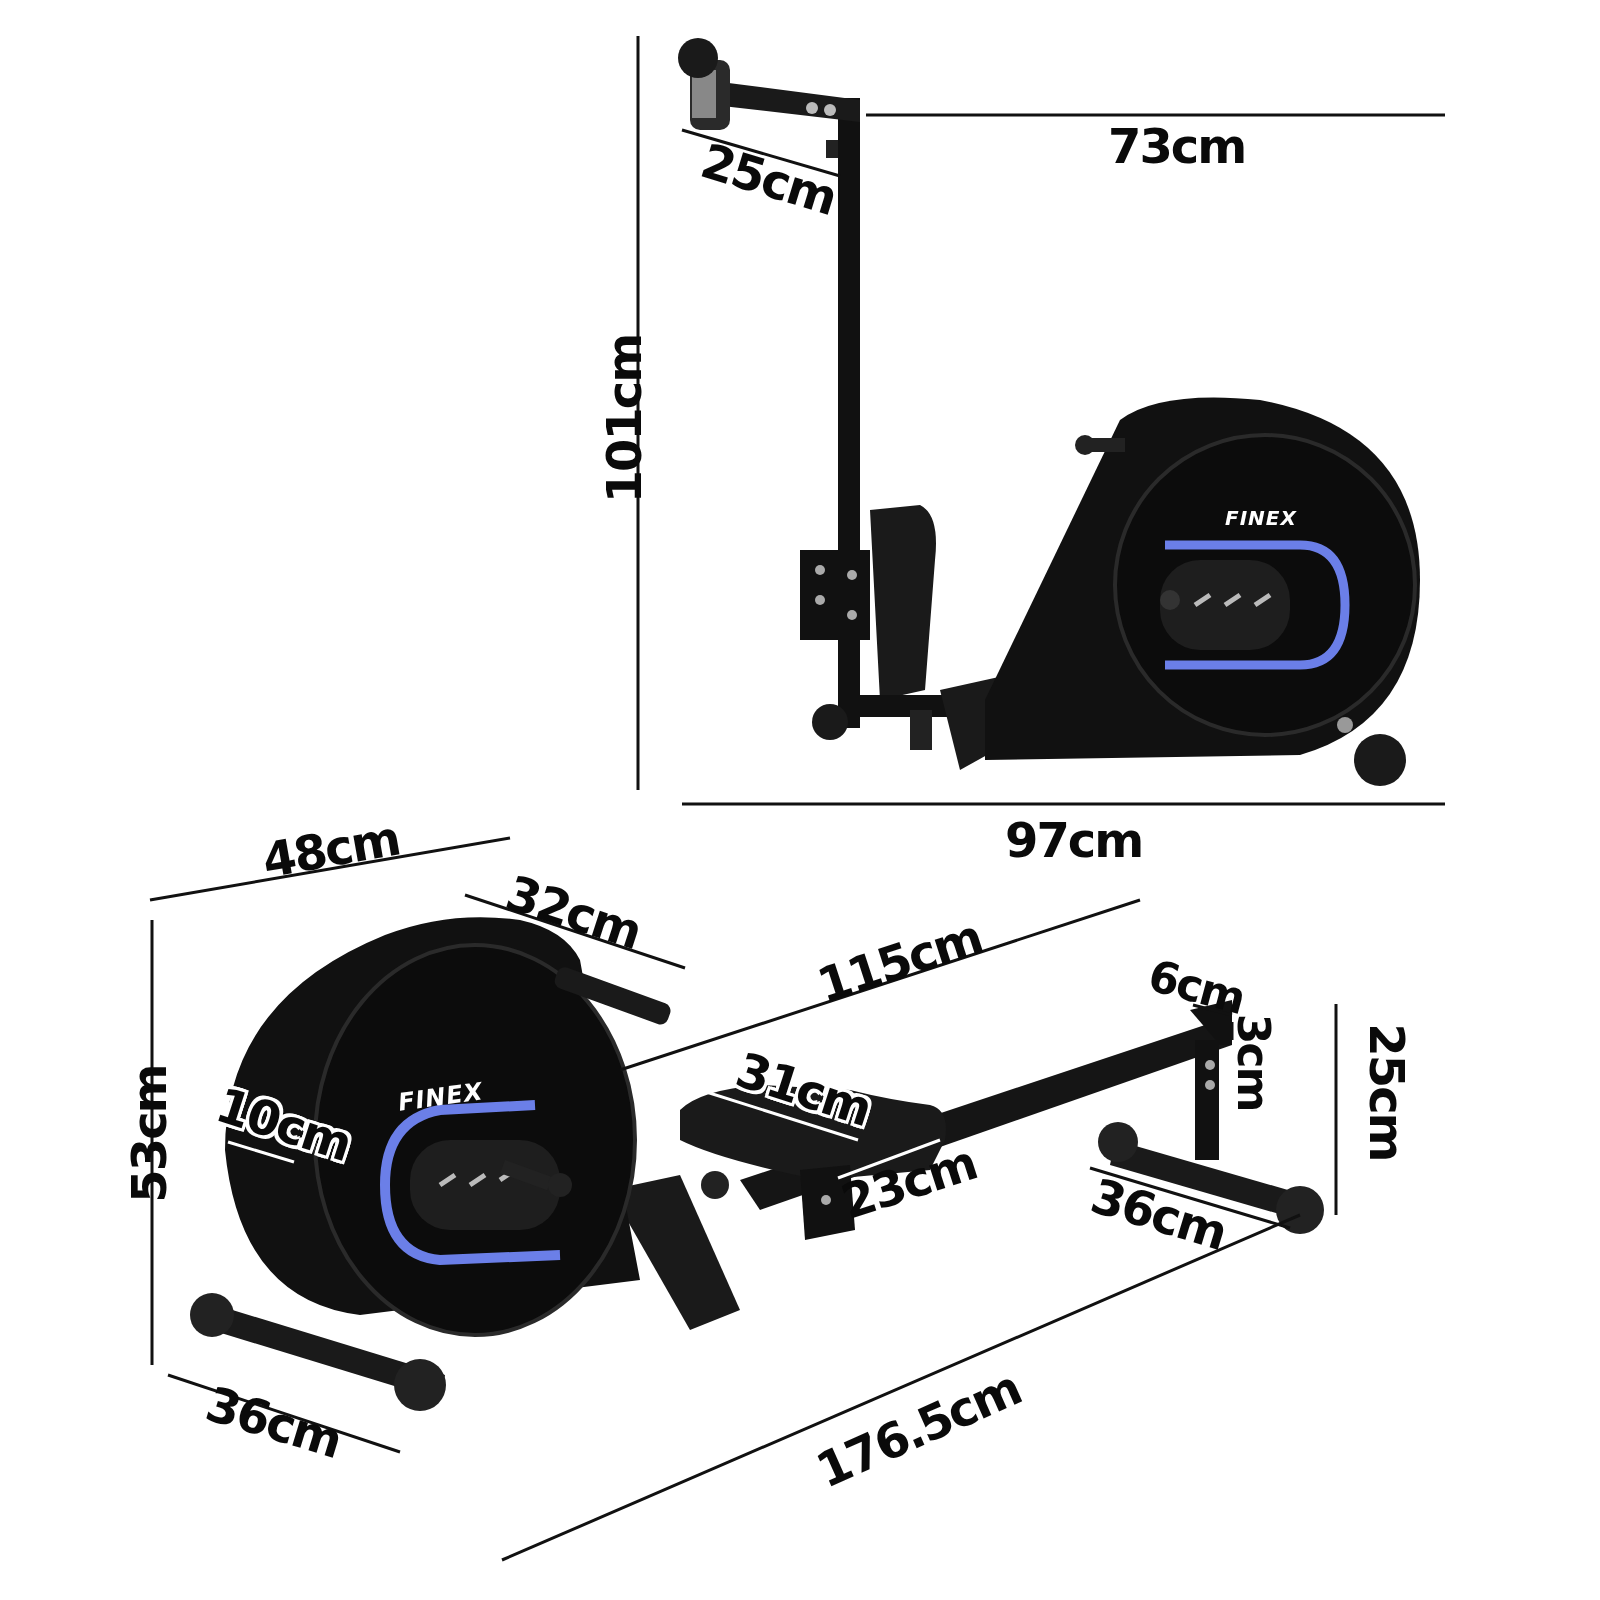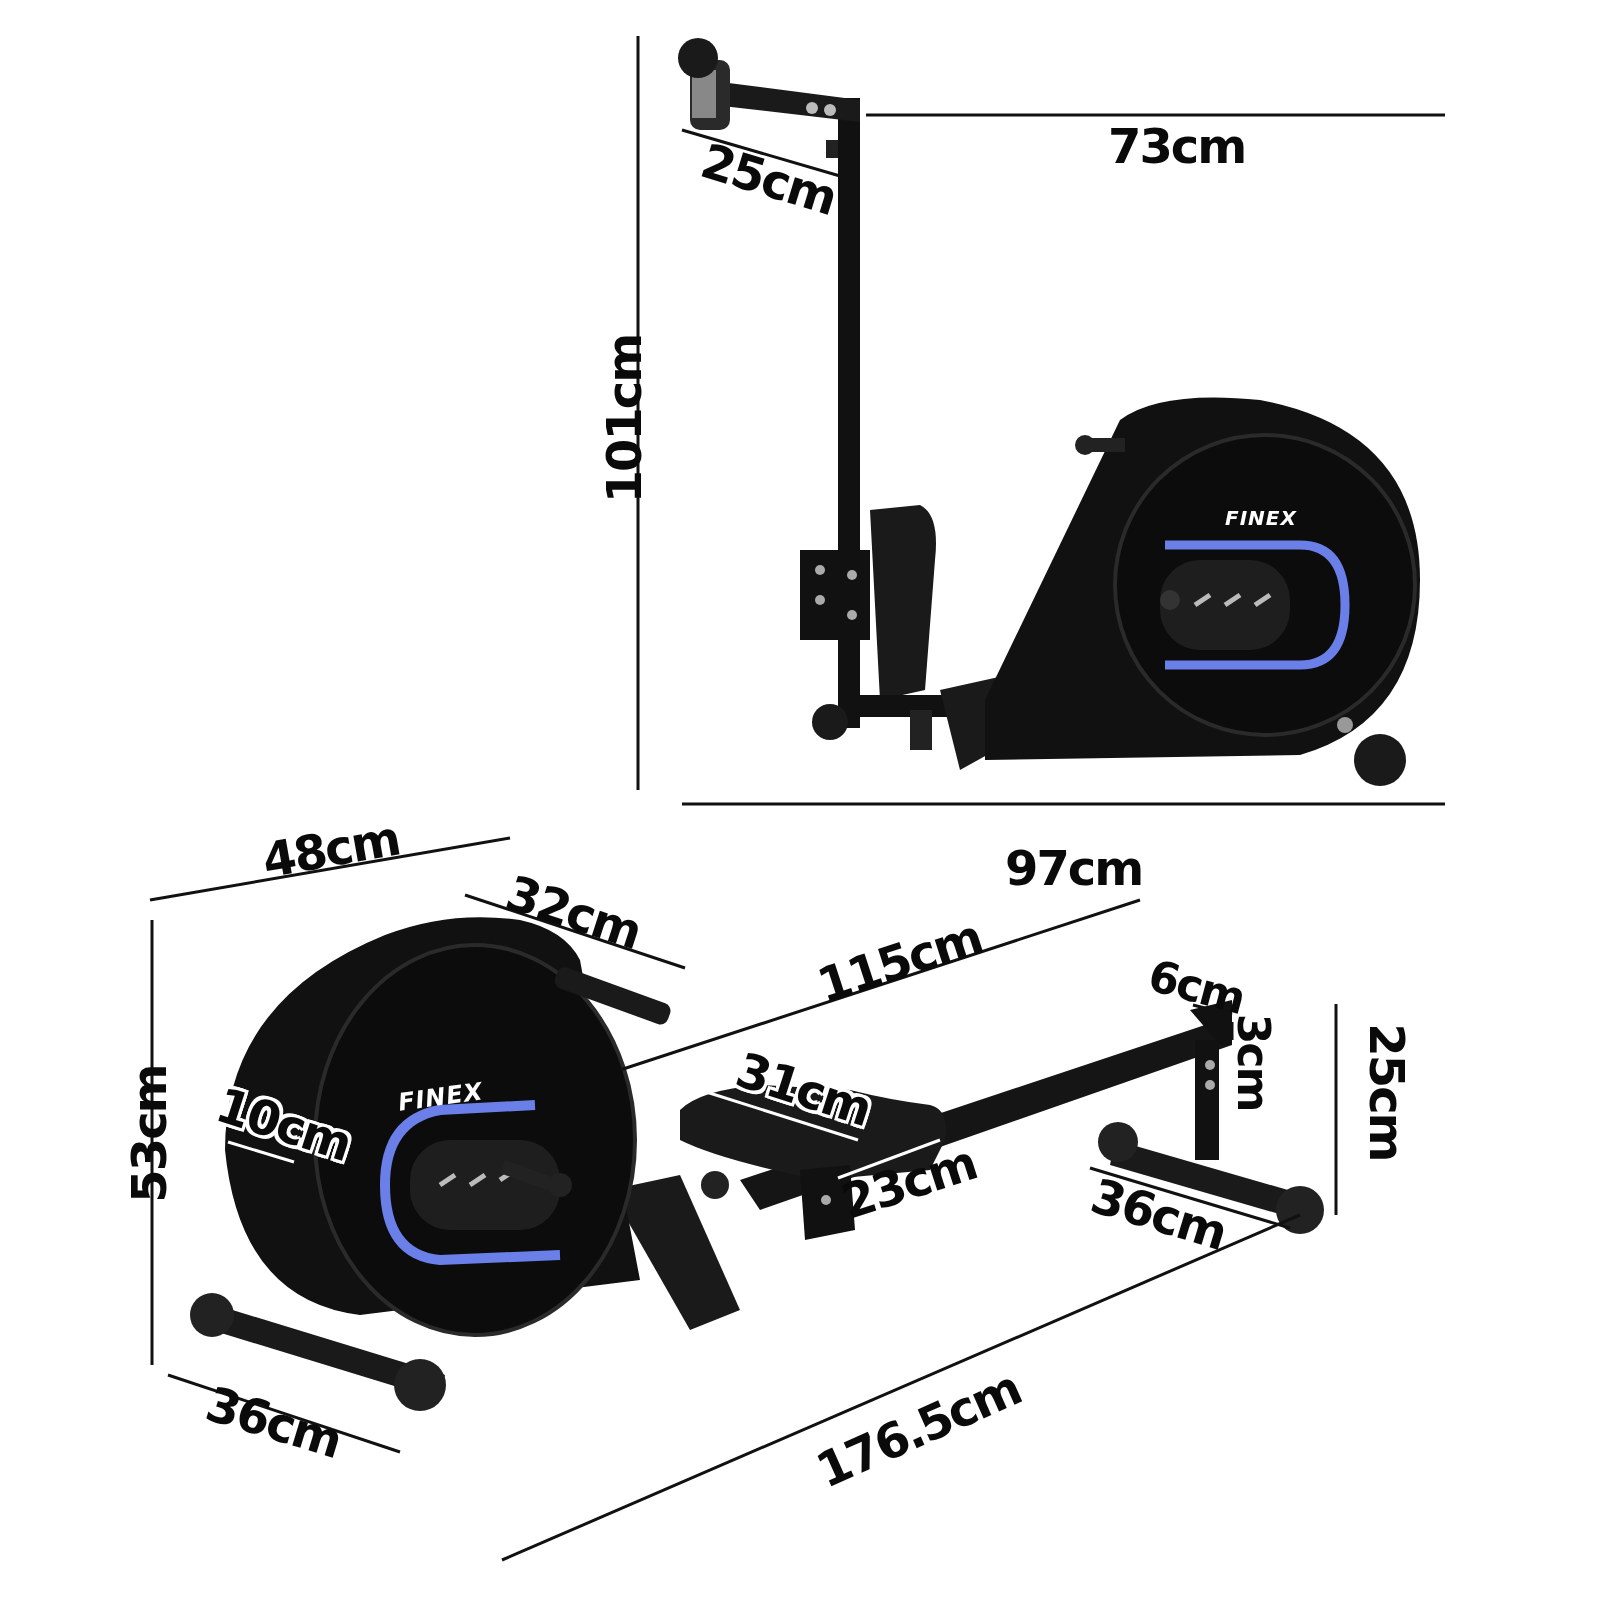--- a/index.html
+++ b/index.html
@@ -118,21 +118,21 @@
     <g stroke="#fff" stroke-width="3" fill="none">
       <line x1="700" y1="1090" x2="858" y2="1140"></line>
       <line x1="838" y1="1178" x2="940" y2="1140"></line>
       <line x1="228" y1="1142" x2="294" y2="1162"></line>
     </g>
   </svg>
 
   <div class="dim" style="left:700px; top:155px; transform:rotate(17deg);">25cm</div>
   <div class="dim" style="left:1108px; top:122px;">73cm</div>
   <div class="dim" style="left:540px; top:395px; transform:rotate(-90deg);">101cm</div>
-  <div class="dim" style="left:1005px; top:844px;">97cm</div>
+  <div class="dim" style="left:1005px; top:816px;">97cm</div>
 
   <div class="dim" style="left:262px; top:825px; transform:rotate(-10deg);">48cm</div>
   <div class="dim" style="left:505px; top:888px; transform:rotate(18deg);">32cm</div>
   <div class="dim" style="left:815px; top:937px; transform:rotate(-18deg);">115cm</div>
   <div class="dim inverse" style="left:735px; top:1065px; transform:rotate(18deg);">31cm</div>
   <div class="dim" style="left:840px; top:1158px; transform:rotate(-18deg);">23cm</div>
   <div class="dim inverse" style="left:215px; top:1100px; transform:rotate(18deg);">10cm</div>
   <div class="dim" style="left:1148px; top:965px; transform:rotate(15deg); font-size:44px;">6cm</div>
   <div class="dim" style="left:1205px; top:1040px; transform:rotate(90deg); font-size:44px;">3cm</div>
   <div class="dim" style="left:1318px; top:1068px; transform:rotate(90deg);">25cm</div>

